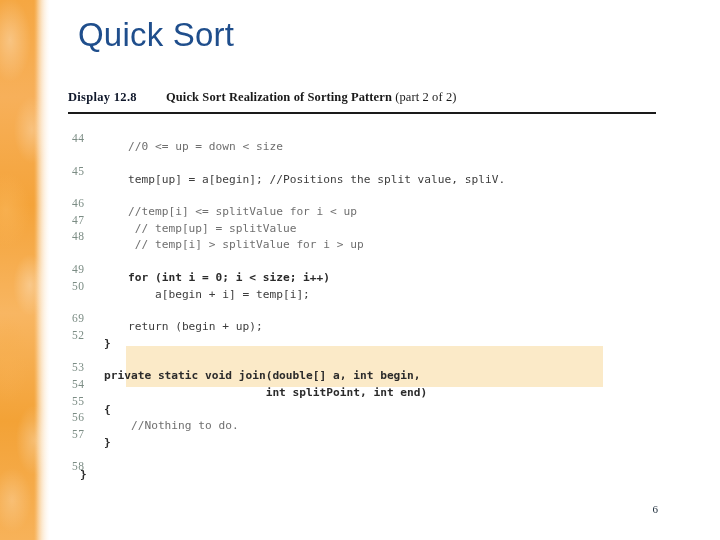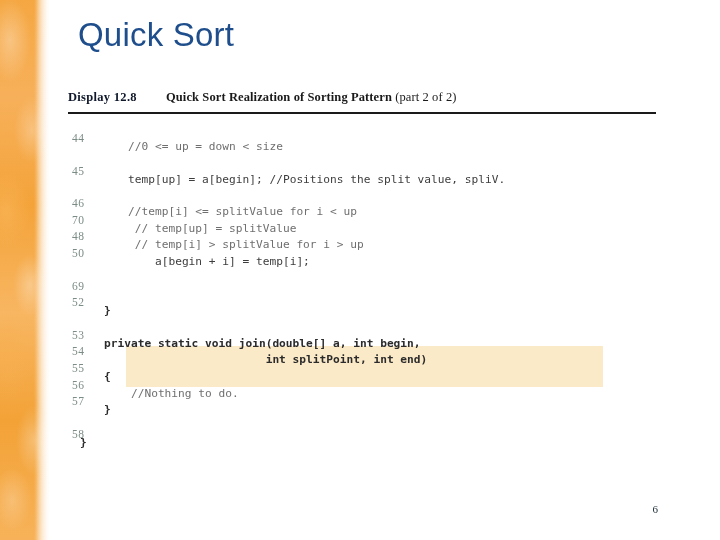--- a/index.html
+++ b/index.html
@@ -187,24 +187,25 @@
     </div>
 
     <div id="caption-rule"></div>
 
     <div id="highlight-band"></div>
 
     <div id="code-listing">
         <div class="code-line"><span class="lineno">44</span><span class="codetext comment">//0 &lt;= up = down &lt; size</span></div>
         <div class="code-line gap"><span class="lineno">45</span><span class="codetext">temp[up] = a[begin]; //Positions the split value, spliV.</span></div>
         <div class="code-line gap"><span class="lineno">46</span><span class="codetext comment">//temp[i] &lt;= splitValue for i &lt; up</span></div>
-        <div class="code-line"><span class="lineno">70</span><span class="codetext comment"> // temp[up] = splitValue</span></div>
+        <div class="code-line"><span class="lineno">47</span><span class="codetext comment"> // temp[up] = splitValue</span></div>
         <div class="code-line"><span class="lineno">48</span><span class="codetext comment"> // temp[i] &gt; splitValue for i &gt; up</span></div>
+        <div class="code-line gap"><span class="lineno">49</span><span class="codetext bold">for (int i = 0; i &lt; size; i++)</span></div>
         <div class="code-line"><span class="lineno">50</span><span class="codetext">    a[begin + i] = temp[i];</span></div>
-        <div class="code-line gap"><span class="lineno">69</span></div>
+        <div class="code-line gap"><span class="lineno">69</span><span class="codetext">return (begin + up);</span></div>
         <div class="code-line"><span class="lineno">52</span><span class="codetext bold" style="left: 36px;">}</span></div>
         <div class="code-line gap"><span class="lineno">53</span><span class="codetext bold" style="left: 36px;">private static void join(double[] a, int begin,</span></div>
         <div class="code-line"><span class="lineno">54</span><span class="codetext bold" style="left: 36px;">                        int splitPoint, int end)</span></div>
         <div class="code-line"><span class="lineno">55</span><span class="codetext bold" style="left: 36px;">{</span></div>
         <div class="code-line"><span class="lineno">56</span><span class="codetext comment" style="left: 36px;">    //Nothing to do.</span></div>
         <div class="code-line"><span class="lineno">57</span><span class="codetext bold" style="left: 36px;">}</span></div>
         <div class="code-line gap"><span class="lineno">58</span><span class="codetext bold" style="left: 12px;">}</span></div>
       </div>
 
   </div>

